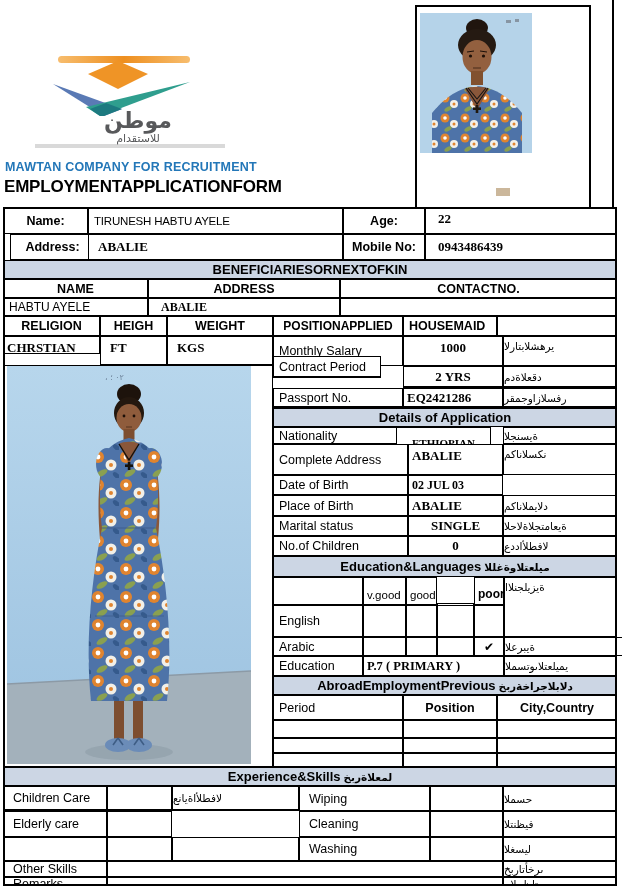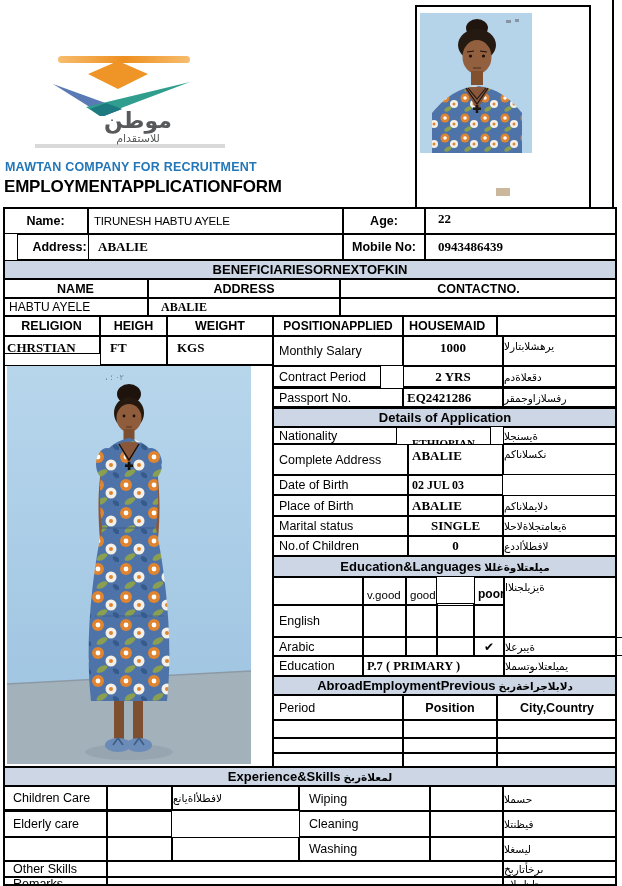--- a/index.html
+++ b/index.html
@@ -82,21 +82,21 @@
   </svg>
   <div class="abs" style="left:496px;top:188px;width:14px;height:8px;background:#cbb79b"></div>
   <div class="frame" style="left:415px;top:5px;width:176px;height:204px"></div>
   <div class="abs" style="left:612px;top:0;width:2px;height:208px;background:#000"></div>
 
   <div class="cell b ctr" style="left:3px;top:207px;width:85px;height:27px">Name:</div>
   <div class="cell cond" style="left:88px;top:207px;width:255px;height:27px;padding-left:5px">TIRUNESH HABTU AYELE</div>
   <div class="cell b ctr" style="left:343px;top:207px;width:82px;height:27px">Age:</div>
   <div class="cell serif pl12 top" style="left:425px;top:207px;width:192px;height:27px">22</div>
 
-  <div class="cell b ctr" style="left:17px;top:234px;width:85px;height:26px">Address:</div>
+  <div class="cell b ctr" style="left:10px;top:234px;width:85px;height:26px">Address:</div>
   <div class="cell serif pl8" style="left:88px;top:234px;width:255px;height:26px">ABALIE</div>
   <div class="cell b ctr" style="left:343px;top:234px;width:82px;height:26px">Mobile No:</div>
   <div class="cell serif pl12" style="left:425px;top:234px;width:192px;height:26px">0943486439</div>
 
   <div class="cell hdr" style="left:3px;top:260px;width:614px;height:19px">BENEFICIARIESORNEXTOFKIN</div>
   <div class="cell b ctr" style="left:3px;top:279px;width:145px;height:19px">NAME</div>
   <div class="cell b ctr" style="left:148px;top:279px;width:192px;height:19px">ADDRESS</div>
   <div class="cell b ctr" style="left:340px;top:279px;width:277px;height:19px">CONTACTNO.</div>
   <div class="cell lbl" style="left:3px;top:298px;width:145px;height:18px;font-size:12px">HABTU AYELE</div>
   <div class="cell serif pl12" style="left:148px;top:298px;width:192px;height:18px;font-size:12px">ABALIE</div>
@@ -110,21 +110,21 @@
   <div class="cell" style="left:497px;top:316px;width:120px;height:20px"></div>
 
   <div class="cell serif top pl2" style="left:3px;top:336px;width:97px;height:18px">CHRSTIAN</div>
   <div class="cell serif top pl8" style="left:100px;top:336px;width:67px;height:29px">FT</div>
   <div class="cell serif top pl8" style="left:167px;top:336px;width:106px;height:29px">KGS</div>
 
   <div class="cell lbl" style="left:273px;top:336px;width:130px;height:30px">Monthly Salary</div>
   <div class="cell serif ctr top" style="left:403px;top:336px;width:100px;height:30px">1000</div>
   <div class="cell ar rt top" style="left:503px;top:336px;width:114px;height:30px">يرهشلابتارلا</div>
 
-  <div class="cell lbl thickb" style="left:273px;top:366px;width:108px;height:22px">Contract Period</div>
+  <div class="cell lbl thickb" style="left:273px;top:356px;width:108px;height:22px">Contract Period</div>
   <div class="cell serif ctr thickb" style="left:403px;top:366px;width:100px;height:22px">2 YRS</div>
   <div class="cell ar rt thickb" style="left:503px;top:366px;width:114px;height:22px">دقعلاةدم</div>
 
   <div class="cell lbl" style="left:273px;top:388px;width:130px;height:19px">Passport No.</div>
   <div class="cell serif pl2" style="left:403px;top:388px;width:100px;height:19px">EQ2421286</div>
   <div class="cell ar rt" style="left:503px;top:388px;width:114px;height:19px">رفسلازاوجمقر</div>
 
   <div class="cell hdr" style="left:273px;top:407px;width:344px;height:20px;border-top:2px solid #000">Details of Application</div>
 
   <div class="cell lbl" style="left:273px;top:427px;width:135px;height:17px">Nationality</div>

